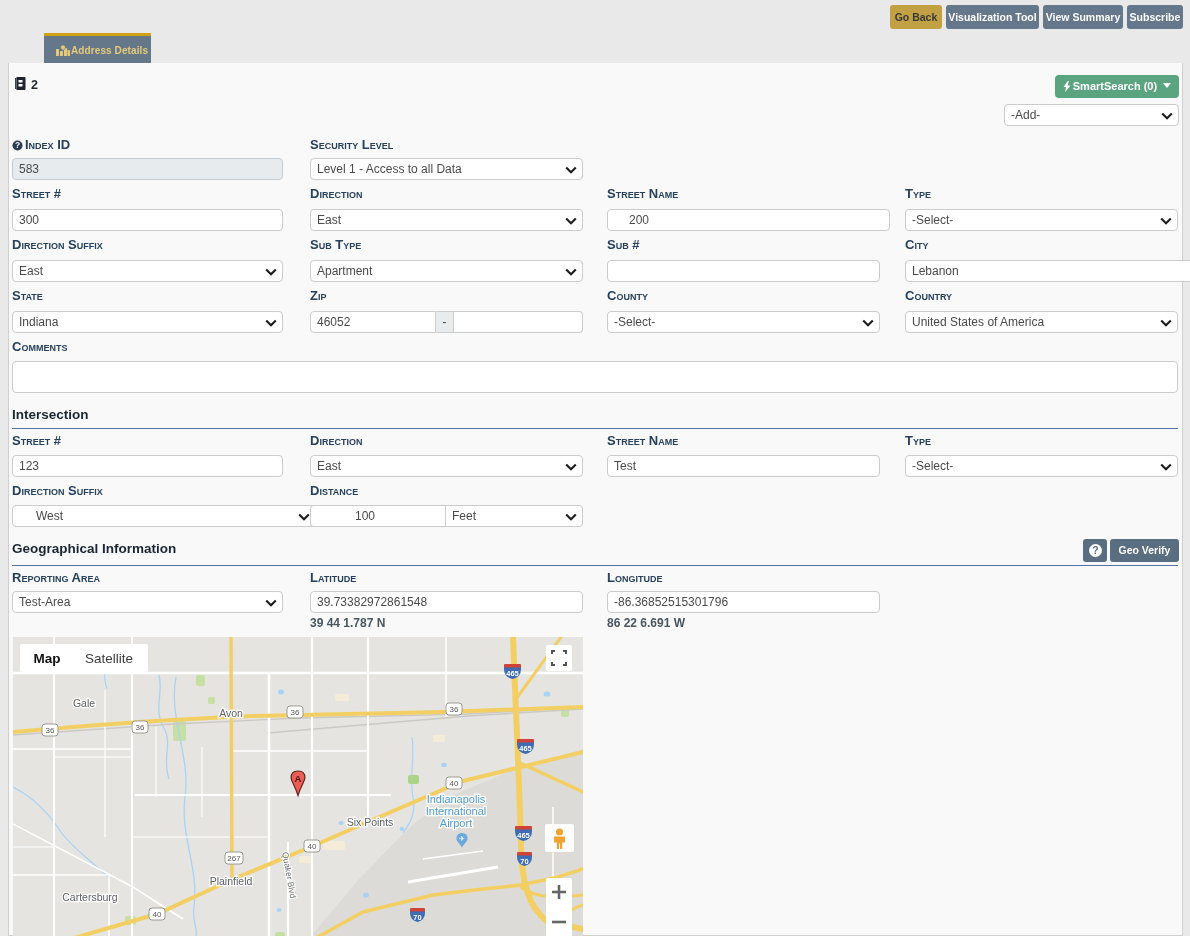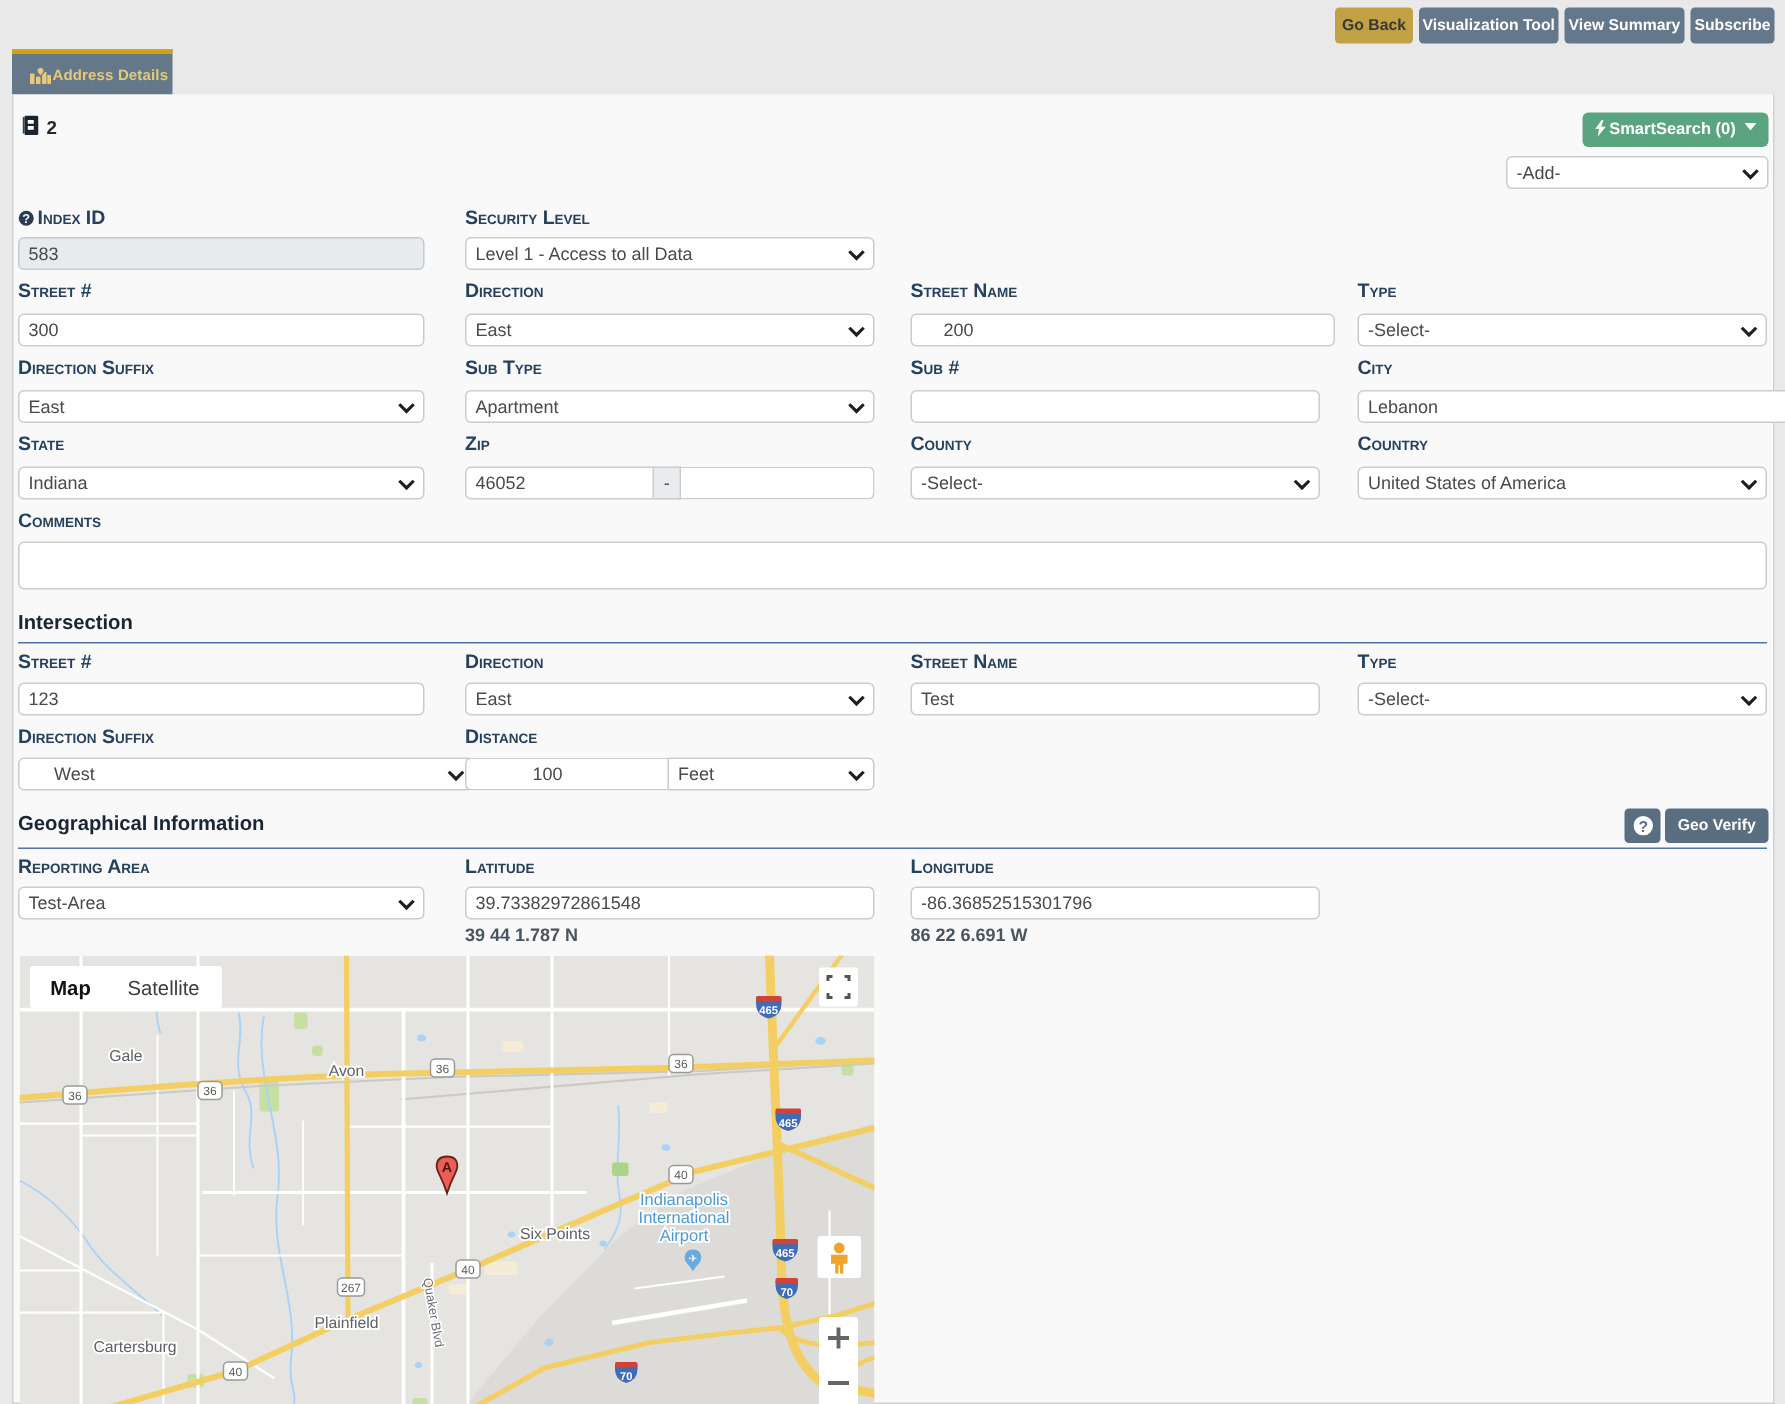--- a/index.html
+++ b/index.html
@@ -19,21 +19,21 @@
 .sub { position:absolute; font-variant:small-caps; font-weight:bold; font-size:12px; color:#49565f; }
 </style>
 </head>
 <body>
 
 <div class="btn-slate" style="left:890px; top:5px; width:52px; background:#c1a143; color:#383838;">Go Back</div>
 <div class="btn-slate" style="left:946px; top:5px; width:93px;">Visualization Tool</div>
 <div class="btn-slate" style="left:1043px; top:5px; width:80px;">View Summary</div>
 <div class="btn-slate" style="left:1127px; top:5px; width:56px;">Subscribe</div>
 
-<div class="tab" style="white-space:nowrap;">
+<div class="tab" style="white-space:nowrap;margin-left:36px;">
     <svg width="14" height="12" viewBox="0 0 14 12" style="position:absolute;left:12px;top:9px;">
       <g fill="#e5ca79">
         <rect x="0" y="4" width="3" height="7" rx="0.5"></rect>
         <rect x="4" y="6" width="3" height="5" rx="0.5"></rect>
         <rect x="8" y="3" width="3" height="8" rx="0.5"></rect>
         <rect x="11.5" y="5" width="2.5" height="6" rx="0.5"></rect>
         <path d="M7,0 c-2.2,0 -2.4,1.7 -2.4,2.3 0,1.4 1.4,2 2.4,3.7 1,-1.7 2.4,-2.3 2.4,-3.7 0,-0.6 -0.2,-2.3 -2.4,-2.3 z" stroke="#64788a" stroke-width="0.8"></path>
       </g>
     </svg>
     <span style="position:absolute;left:27px;top:9px;font-size:10px;letter-spacing:0.1px;">Address Details</span>

